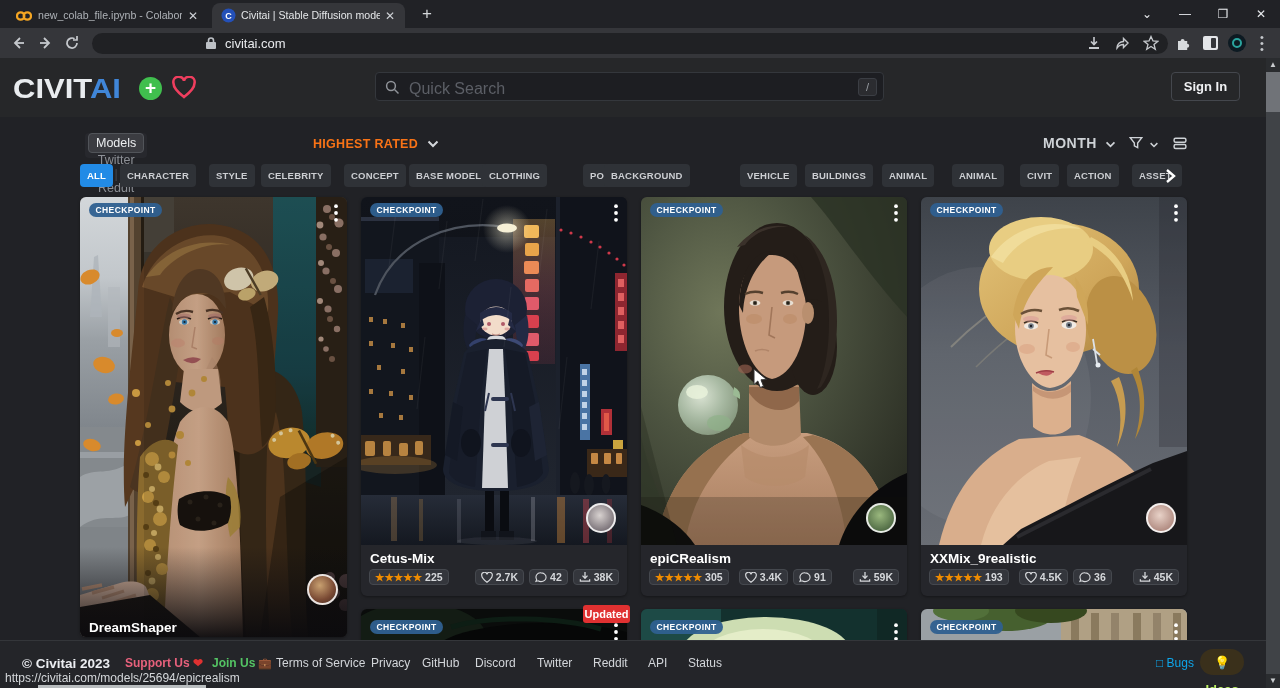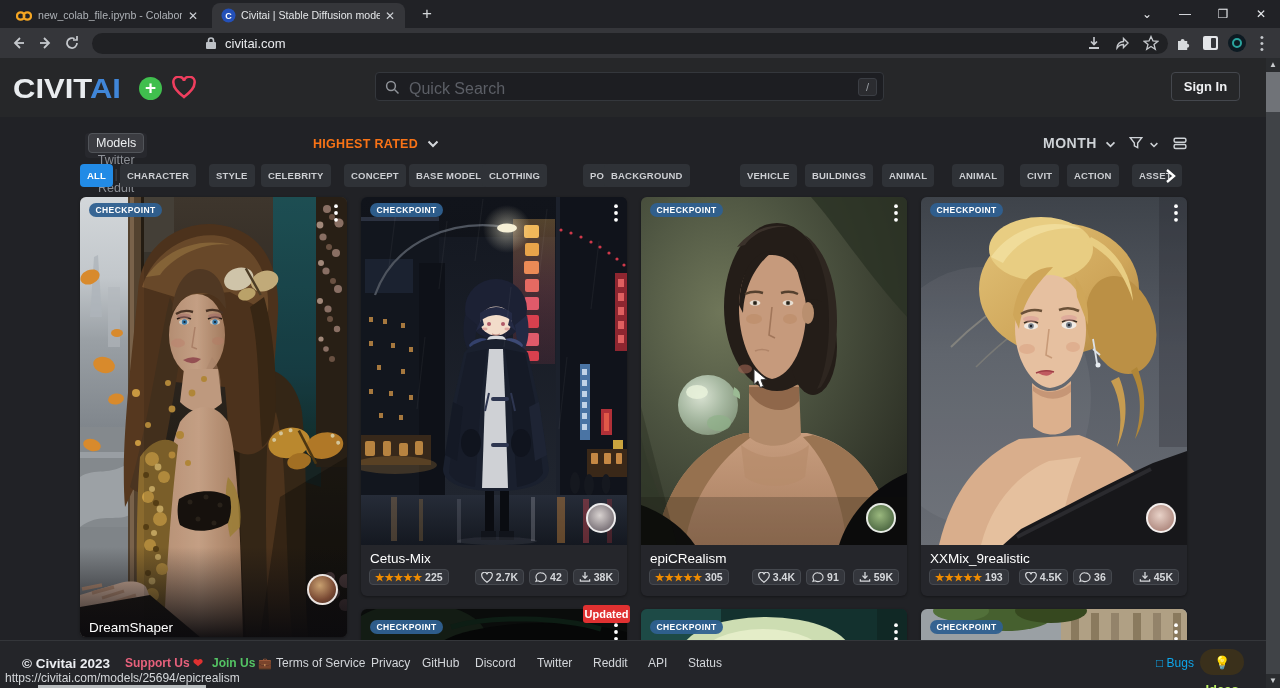--- a/index.html
+++ b/index.html
@@ -40,21 +40,21 @@
 
   #sortrow { position:absolute; left:1043px; top:135px; color:#ced2d6; font-size:14px; font-weight:bold; letter-spacing:0.5px; }
 
   .chip { position:absolute; top:164px; height:23px; background:#2f3237; border-radius:4px; color:#ccced2; font-size:9.5px; font-weight:bold; line-height:23px; padding:0 7px; letter-spacing:0.2px; }
   .chipblue { background:#228be6; color:#fff; }
 
   
   .card { position:absolute; background:#25262b; border-radius:6px; overflow:hidden; box-shadow:0 1px 3px rgba(0,0,0,.4); }
   .badge { position:absolute; left:9px; top:6px; height:14px; background:rgba(47,96,144,0.95); border-radius:7px; color:#fff; font-size:8.5px; font-weight:bold; line-height:14px; padding:0 6.5px; letter-spacing:0.4px; }
   .dots { position:absolute; right:9px; top:7px; width:4px; height:18px; }
-  .ctitle { position:absolute; left:9px; font-size:13.5px; font-weight:normal; color:#fff; }
+  .ctitle { position:absolute; left:9px; font-size:13.5px; font-weight:bold; color:#fff; }
   .statrow { position:absolute; left:8px; right:8px; display:flex; }
   .pill { height:16px; background:rgba(58,61,67,0.72); border:1px solid #45484e; border-radius:4px; color:#d6d8db; font-size:10.5px; font-weight:bold; display:flex; align-items:center; padding:0 5px; }
   .pill svg { margin-right:3px; }
   .stars { color:#f08c00; font-size:10.5px; letter-spacing:0; margin-right:3px; }
   .avatar { position:absolute; border-radius:50%; border:2px solid rgba(255,255,255,0.85); }
 
   
   #footer { position:absolute; top:640px; left:0; width:1266px; height:48px; background:#242529; border-top:1px solid #34363a; }
   #footer .f { position:absolute; top:15px; font-size:12px; color:#d3d6da; }
   #ideas { position:absolute; left:1200px; top:649px; width:44px; height:26px; background:#3a301b; border-radius:13px; color:#bef264; font-size:13px; font-weight:bold; text-align:center; line-height:27px; }
@@ -676,21 +676,21 @@
     <div class="avatar" style="left:225px;top:306px;width:30px;height:30px;background:radial-gradient(circle at 45% 40%, #9ab87e, #4f6a44 75%)"></div>
     <div class="ctitle" style="top:354px">epiCRealism</div>
     <div class="statrow" style="top:372px">
       <div class="pill"><span class="stars">★★★★★</span>305</div>
       <div class="pill" style="margin-left:auto"><svg width="12" height="11" viewBox="0 0 14 13">
             <path d="M7 12 C2.2 8.6 0.8 6 0.8 4.2 A3 3 0 0 1 7 2.8 A3 3 0 0 1 13.2 4.2 C13.2 6 11.8 8.6 7 12 Z" fill="none" stroke="#d6d8db" stroke-width="1.4"></path>
           </svg>3.4K</div>
       <div class="pill" style="margin-left:5px"><svg width="12" height="11" viewBox="0 0 14 13">
             <path d="M7 1 A6 5.2 0 0 1 7 11.4 C5.5 11.4 4.4 11 3.4 10.4 L1 11.2 L1.9 8.9 A5.2 5.2 0 0 1 7 1 Z" fill="none" stroke="#d6d8db" stroke-width="1.3"></path>
           </svg>91</div>
-      <div class="pill" style="margin-left:8px"><svg width="12" height="12" viewBox="0 0 13 13">
+      <div class="pill" style="margin-left:21px"><svg width="12" height="12" viewBox="0 0 13 13">
             <path d="M6.5 1 V7.5 M3.8 5 L6.5 8 L9.2 5" stroke="#d6d8db" stroke-width="1.4" fill="none"></path>
             <path d="M1.5 9 V11 H11.5 V9" stroke="#d6d8db" stroke-width="1.4" fill="none"></path>
           </svg>59K</div>
     </div>
   </div>
 
   <div class="card" style="left:921px;top:197px;width:266px;height:399px">
     <svg width="266" height="348" viewBox="0 0 266 348" style="display:block">
       <defs>
         <linearGradient id="grayg" x1="0" y1="0" x2="0" y2="1">

